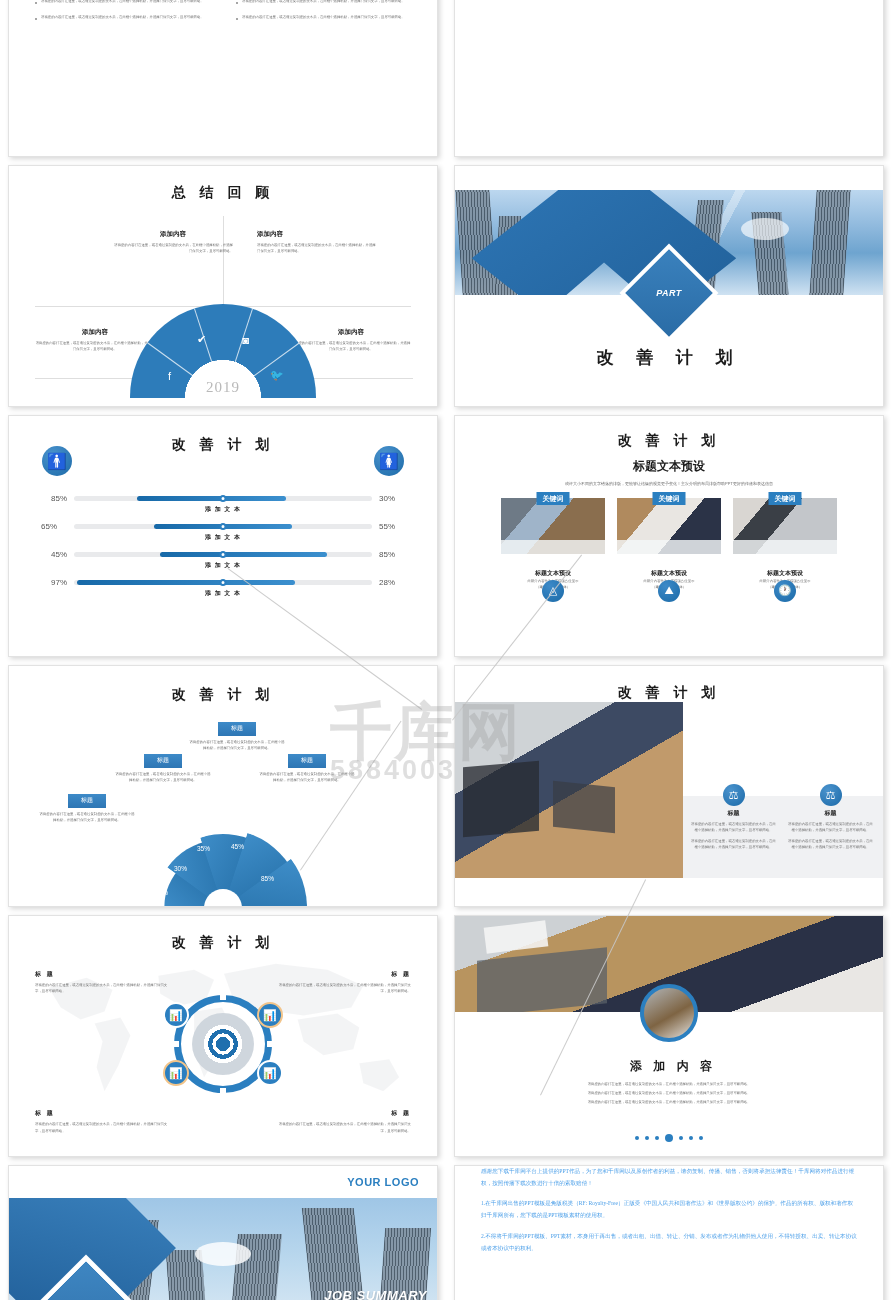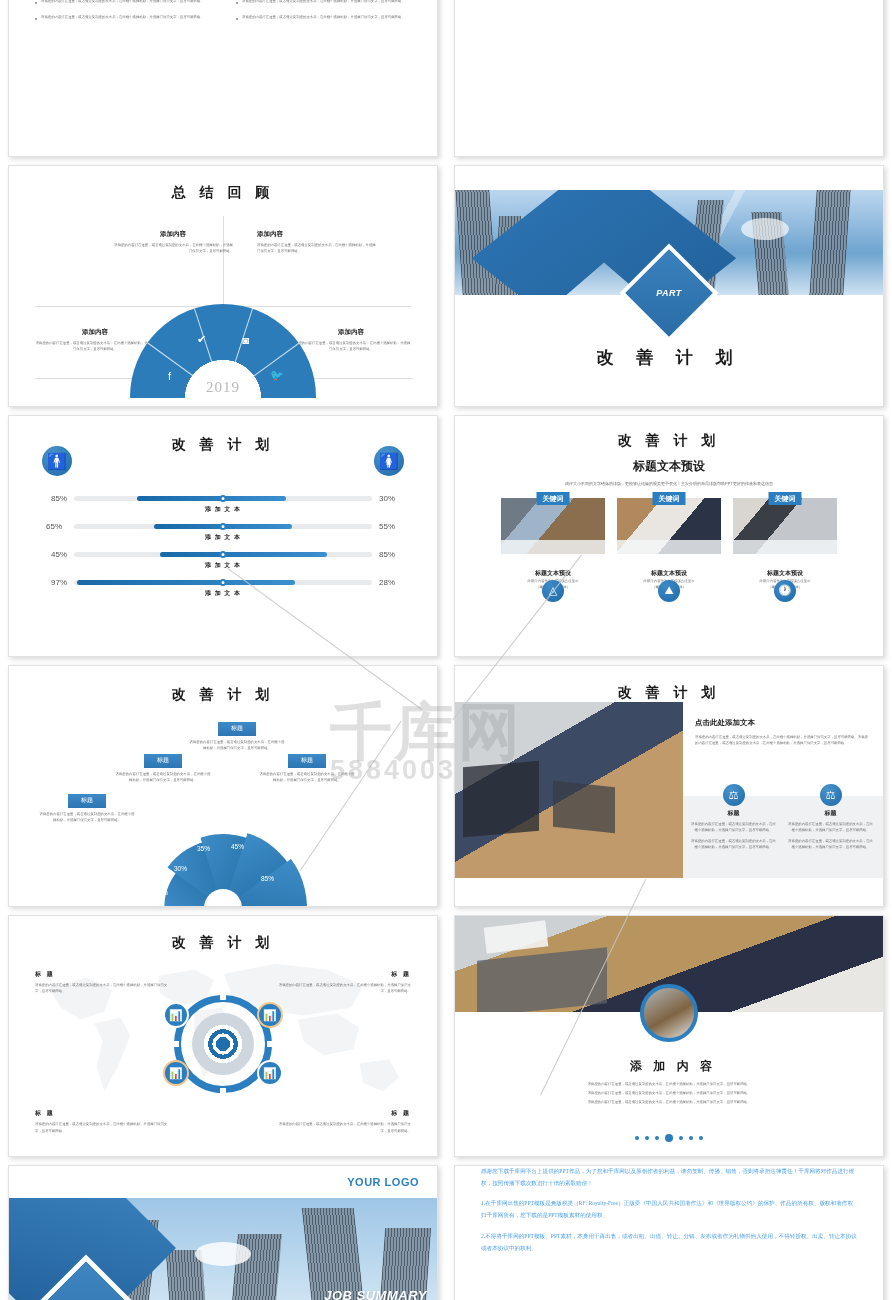--- a/index.html
+++ b/index.html
@@ -293,21 +293,21 @@
           <span class="pct" style="text-align:right">85%</span>
           <span class="track">
             <span class="fill" style="left:21%;width:50%"></span>
             <span class="knob"></span>
           </span>
           <span class="pct">30%</span>
         </div>
         <div class="ptxt">添 加 文 本</div>
 
         <div class="prow">
-          <span class="pct" style="text-align:center">65%</span>
+          <span class="pct" style="text-align:left">65%</span>
           <span class="track">
             <span class="fill" style="left:27%;width:46%"></span>
             <span class="knob"></span>
           </span>
           <span class="pct">55%</span>
         </div>
         <div class="ptxt">添 加 文 本</div>
 
         <div class="prow">
           <span class="pct" style="text-align:right">45%</span>
@@ -431,24 +431,20 @@
 
   <div class="slide">
     <div class="slide-inner">
       <div class="title-cn" style="margin-top:18px">改 善 计 划</div>
       <div class="greyband"></div>
       <div class="photoL">
         <div style="position:absolute;left:8px;top:62px;width:76px;height:70px;background:rgba(40,44,50,.78);transform:skewY(-5deg)"></div>
         <div style="position:absolute;left:98px;top:82px;width:62px;height:46px;background:rgba(55,60,68,.7);transform:skewY(6deg)"></div>
       </div>
 
-      <div style="position:absolute;left:240px;right:14px;top:52px">
-        <div class="lbl-bold" style="font-size:7.5px">点击此处添加文本</div>
-        <div class="tiny" style="margin-top:6px">请将您的内容打在这里，或者通过复制您的文本后，在此框中选择粘贴，并选择只保留文字，且尽可能简略。请将您的内容打在这里，或者通过复制您的文本后，在此框中选择粘贴，并选择只保留文字，且尽可能简略。</div>
-      </div>
 
       <div style="position:absolute;left:236px;right:10px;top:118px;display:flex;gap:12px">
         <div style="flex:1;text-align:center">
           <div class="circ-ico" style="position:relative;margin:0 auto;width:22px;height:22px;font-size:11px">⚖</div>
           <div class="lbl-bold" style="margin-top:3px">标题</div>
           <div class="tiny-c" style="margin-top:3px">请将您的内容打在这里，或者通过复制您的文本后，在此框中选择粘贴，并选择只保留文字，且尽可能简略。</div>
           <div class="tiny-c" style="margin-top:4px">请将您的内容打在这里，或者通过复制您的文本后，在此框中选择粘贴，并选择只保留文字，且尽可能简略。</div>
         </div>
         <div style="flex:1;text-align:center">
           <div class="circ-ico" style="position:relative;margin:0 auto;width:22px;height:22px;font-size:11px">⚖</div>

